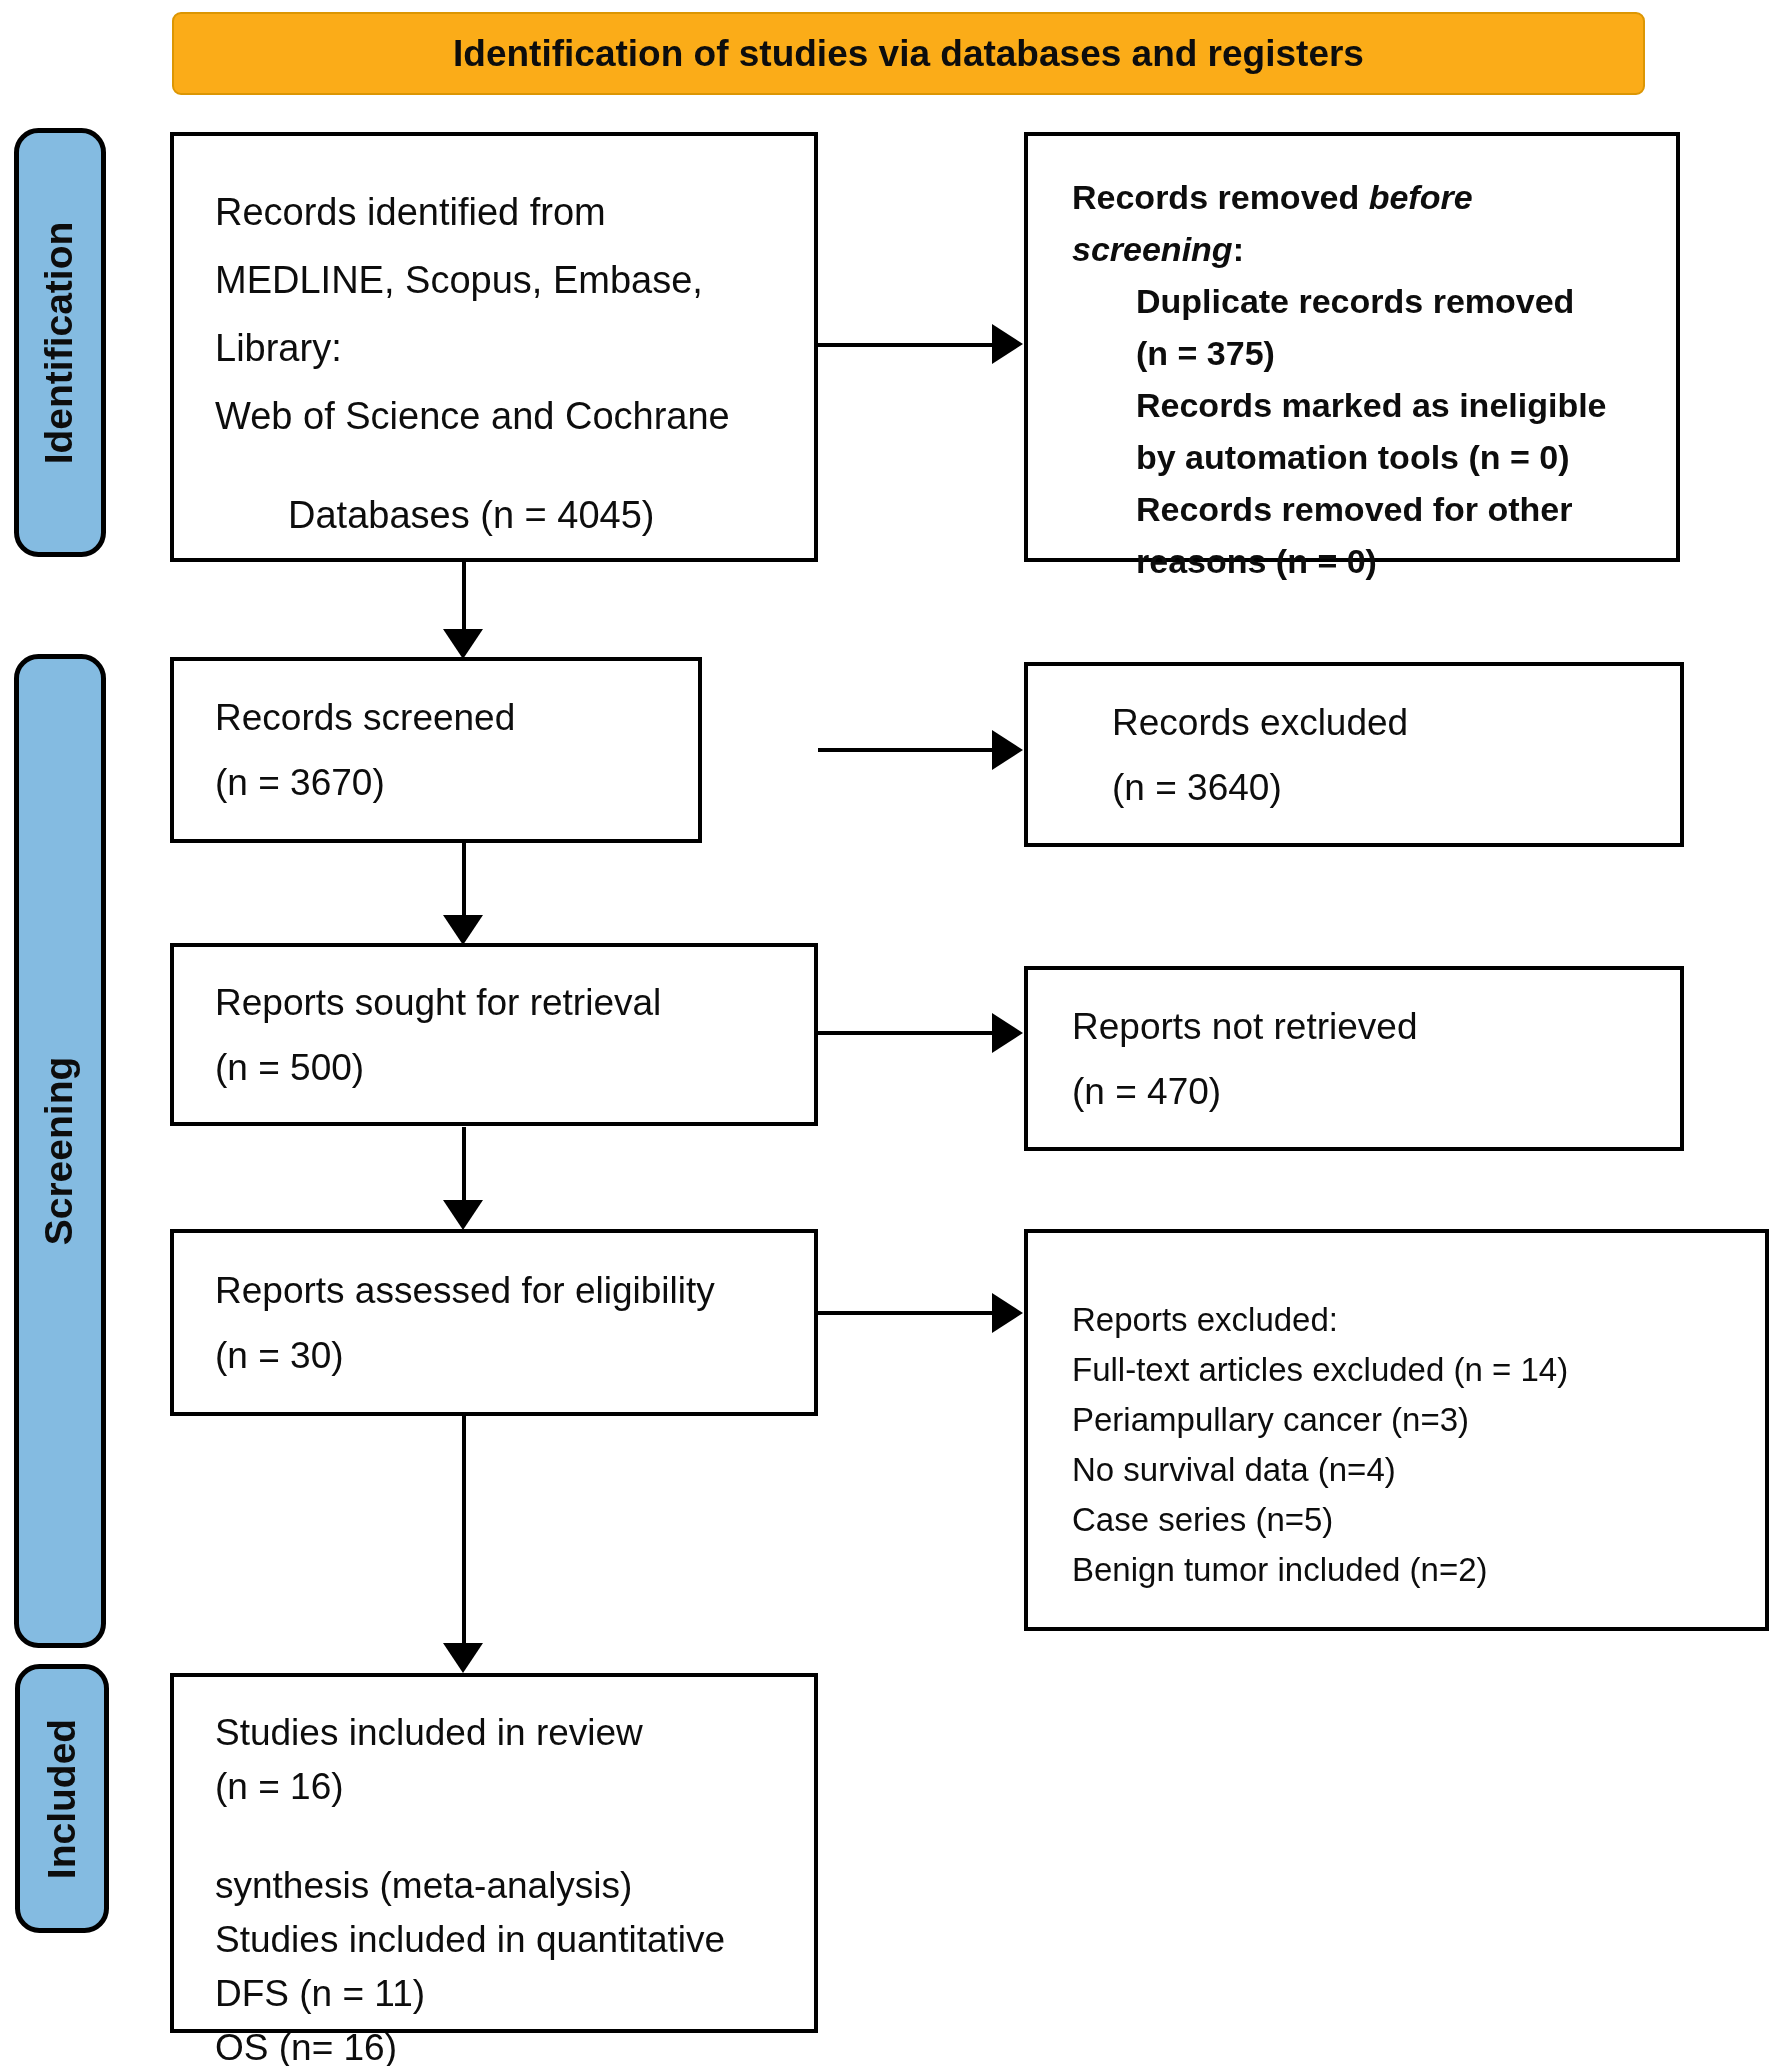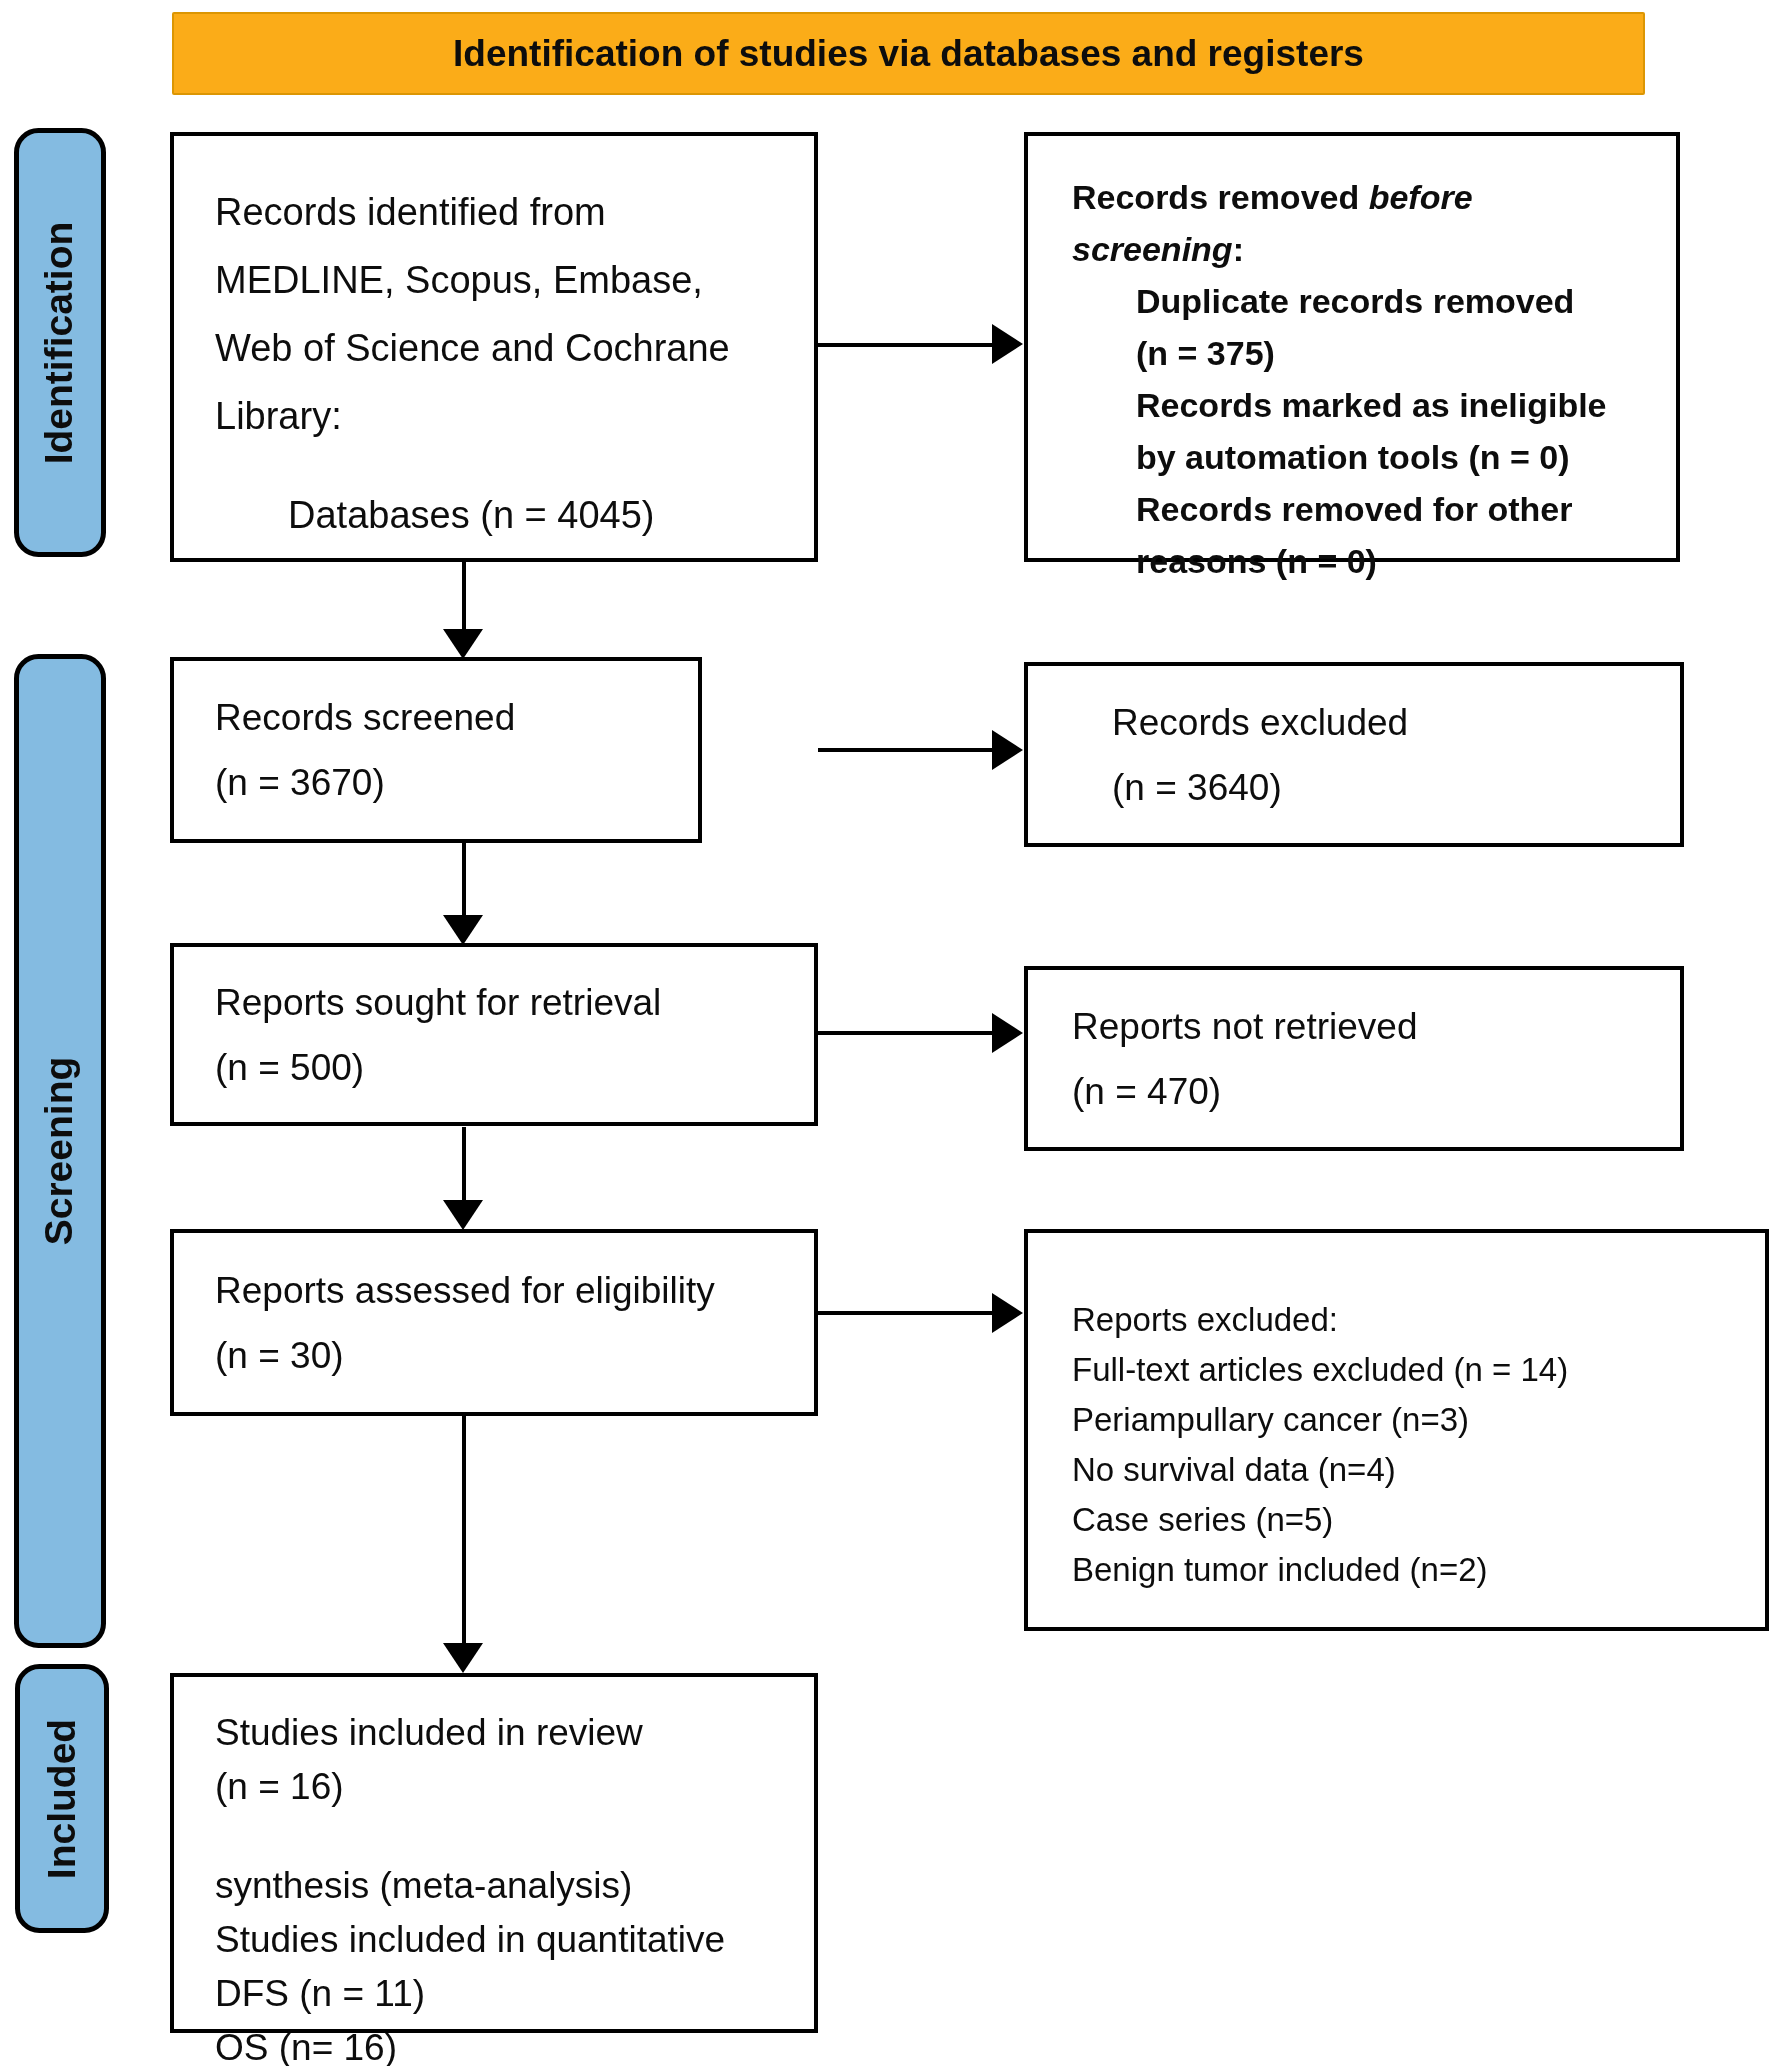--- a/index.html
+++ b/index.html
@@ -15,21 +15,21 @@
     background:#ffffff;
     font-family:"Liberation Sans","DejaVu Sans",sans-serif;
     color:var(--ink);
     overflow:hidden;
   }
   
   .banner{
     position:absolute;left:172px;top:12.2px;width:1473px;height:83px;
     background:var(--orange);
     border:2.7px solid var(--orange-border);
-    border-radius:2px;
+    border-radius:9px;
     display:flex;align-items:center;justify-content:center;
     box-sizing:border-box;
   }
   .banner span{font-size:37px;font-weight:bold;letter-spacing:0;}
   
   .tab{
     position:absolute;
     background:var(--blue);
     border:5.4px solid #000;
     border-radius:24.4px;
@@ -107,22 +107,22 @@
     <span>Screening</span>
   </div>
   <div class="tab tab-included">
     <span>Included</span>
   </div>
 
   <div class="fbox box-identified">
     <div class="pad">
       <div>Records identified from</div>
       <div>MEDLINE, Scopus, Embase,</div>
+      <div>Library:</div>
       <div>Web of Science and Cochrane</div>
-      <div>Library:</div>
       <div class="spacer-a"></div>
       <div class="indent3">Databases (n = 4045)</div>
     </div>
   </div>
 
   <div class="fbox box-removed">
     <div class="pad">
       <div><span>Records removed </span><span class="it">before</span></div>
       <div><span class="it">screening</span><span>:</span></div>
       <div class="indent2">Duplicate records removed</div>

